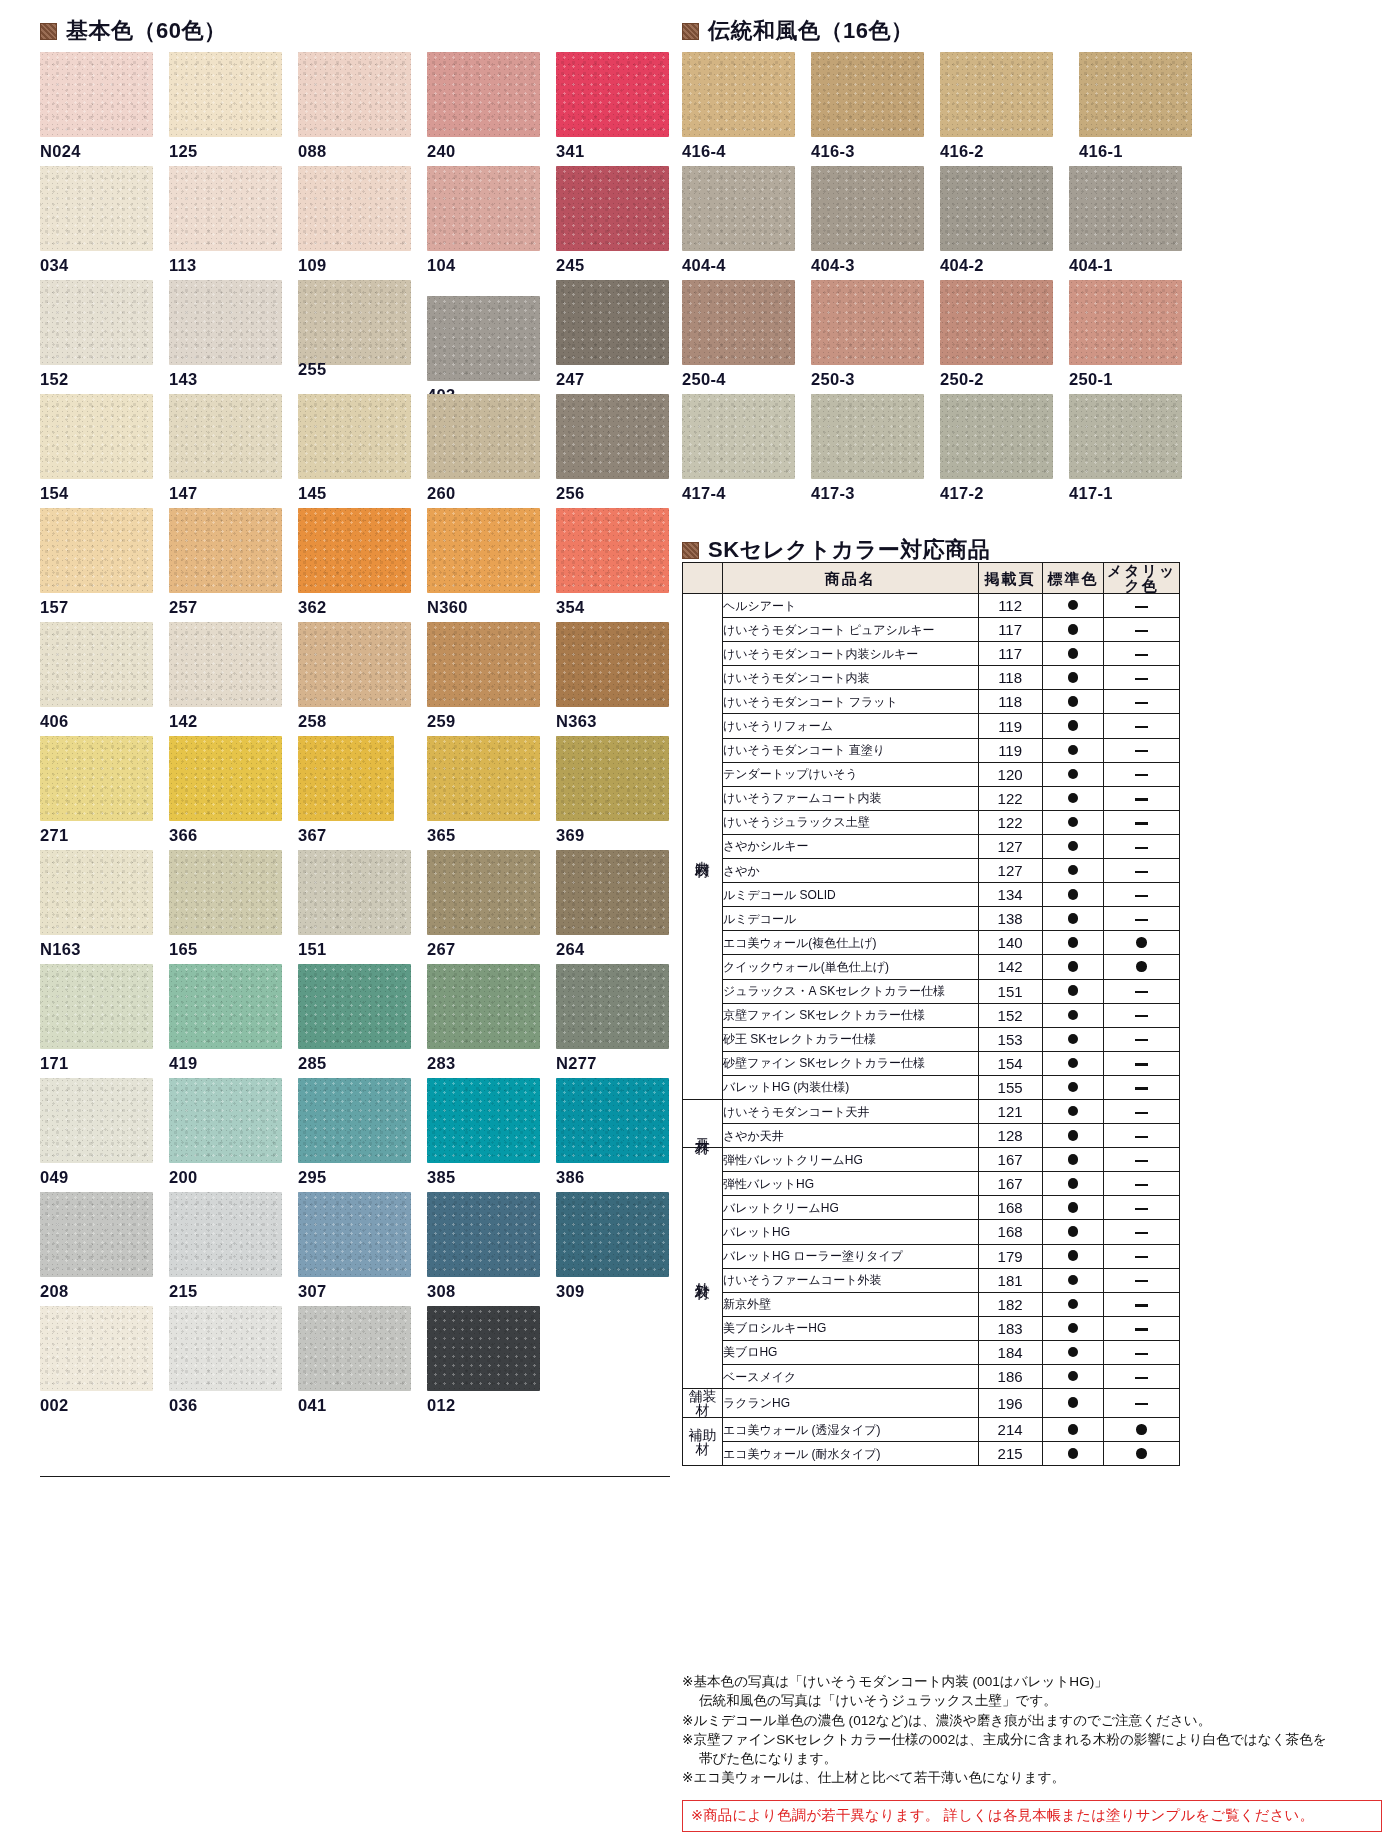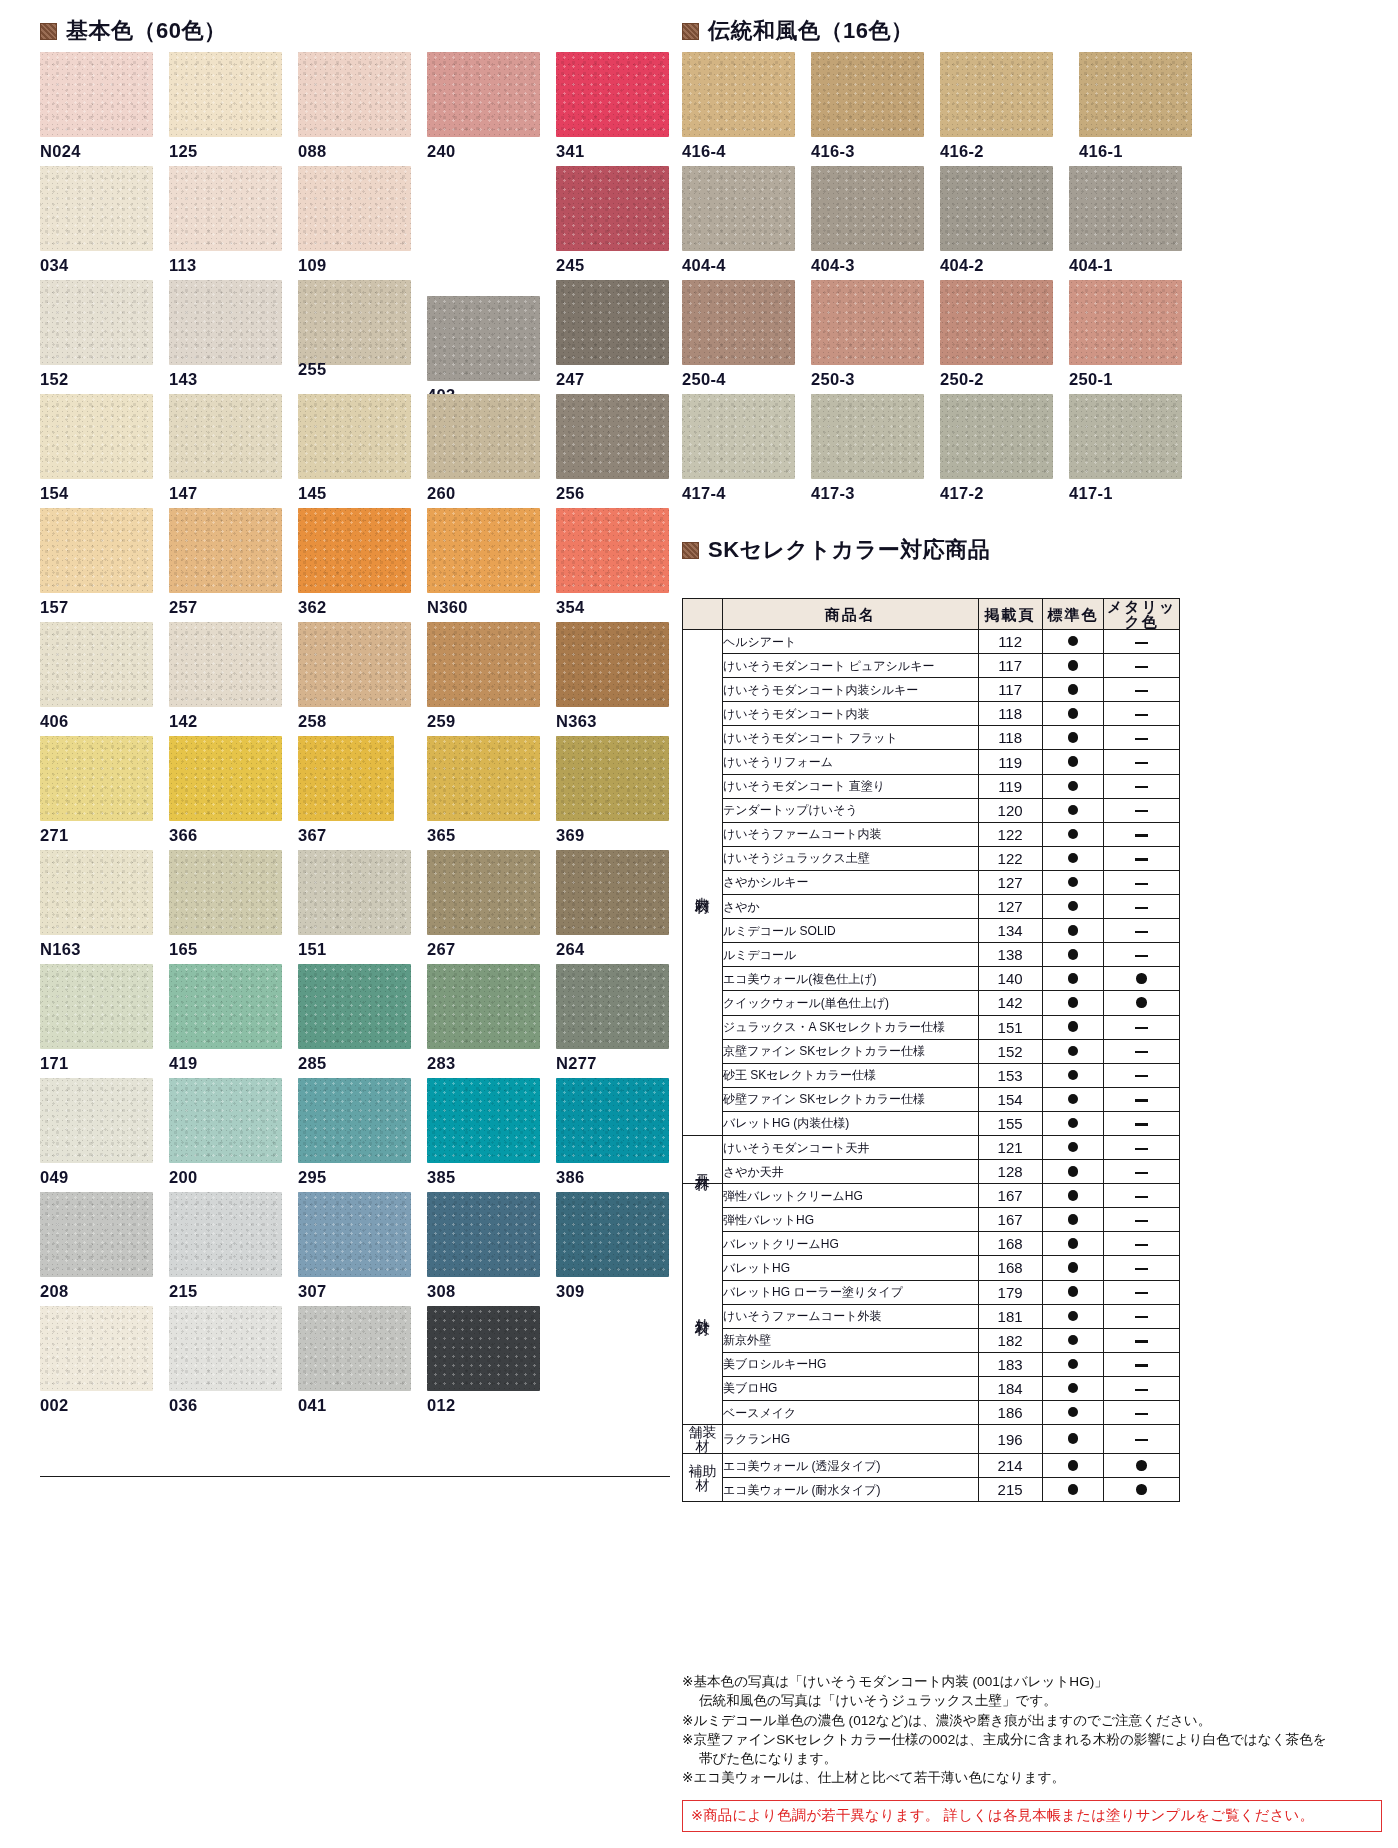--- a/index.html
+++ b/index.html
@@ -79,21 +79,20 @@
     white-space: nowrap;
   }
 
   
   .tbl-wrap { position: absolute; }
   table.prod {
     border-collapse: collapse;
     width: 100%;
     font-size: 14.2px;
     color: #10101f;
-    margin-top: 36px;
   }
   table.prod th, table.prod td {
     border: 1px solid #1a1a1a;
     padding: 0;
     height: 24.1px;
     line-height: 1;
     font-weight: normal;
   }
   table.prod thead th {
     background: #efe7dd;
@@ -204,20 +203,24 @@
         <div class="sw" style="height: 85px; background: rgb(236, 228, 210);"></div>
         <div class="lbl" style="top: 90px;">034</div>
       </div>
       <div class="cell" style="left: 129px; top: 114px; width: 113px; height: 114px;">
         <div class="sw" style="height: 85px; background: rgb(238, 220, 208);"></div>
         <div class="lbl" style="top: 90px;">113</div>
       </div>
       <div class="cell" style="left: 258px; top: 114px; width: 113px; height: 114px;">
         <div class="sw" style="height: 85px; background: rgb(237, 214, 200);"></div>
         <div class="lbl" style="top: 90px;">109</div>
+      </div>
+      <div class="cell" style="left: 387px; top: 114px; width: 113px; height: 114px;">
+        <div class="sw" style="height: 85px; background: rgb(217, 168, 159);"></div>
+        <div class="lbl" style="top: 90px;">104</div>
       </div>
       <div class="cell" style="left: 516px; top: 114px; width: 113px; height: 114px;">
         <div class="sw" style="height: 85px; background: rgb(184, 81, 95);"></div>
         <div class="lbl" style="top: 90px;">245</div>
       </div>
       <div class="cell" style="left: 0px; top: 228px; width: 113px; height: 114px;">
         <div class="sw" style="height: 85px; background: rgb(229, 224, 210);"></div>
         <div class="lbl" style="top: 90px;">152</div>
       </div>
       <div class="cell" style="left: 129px; top: 228px; width: 113px; height: 114px;">

